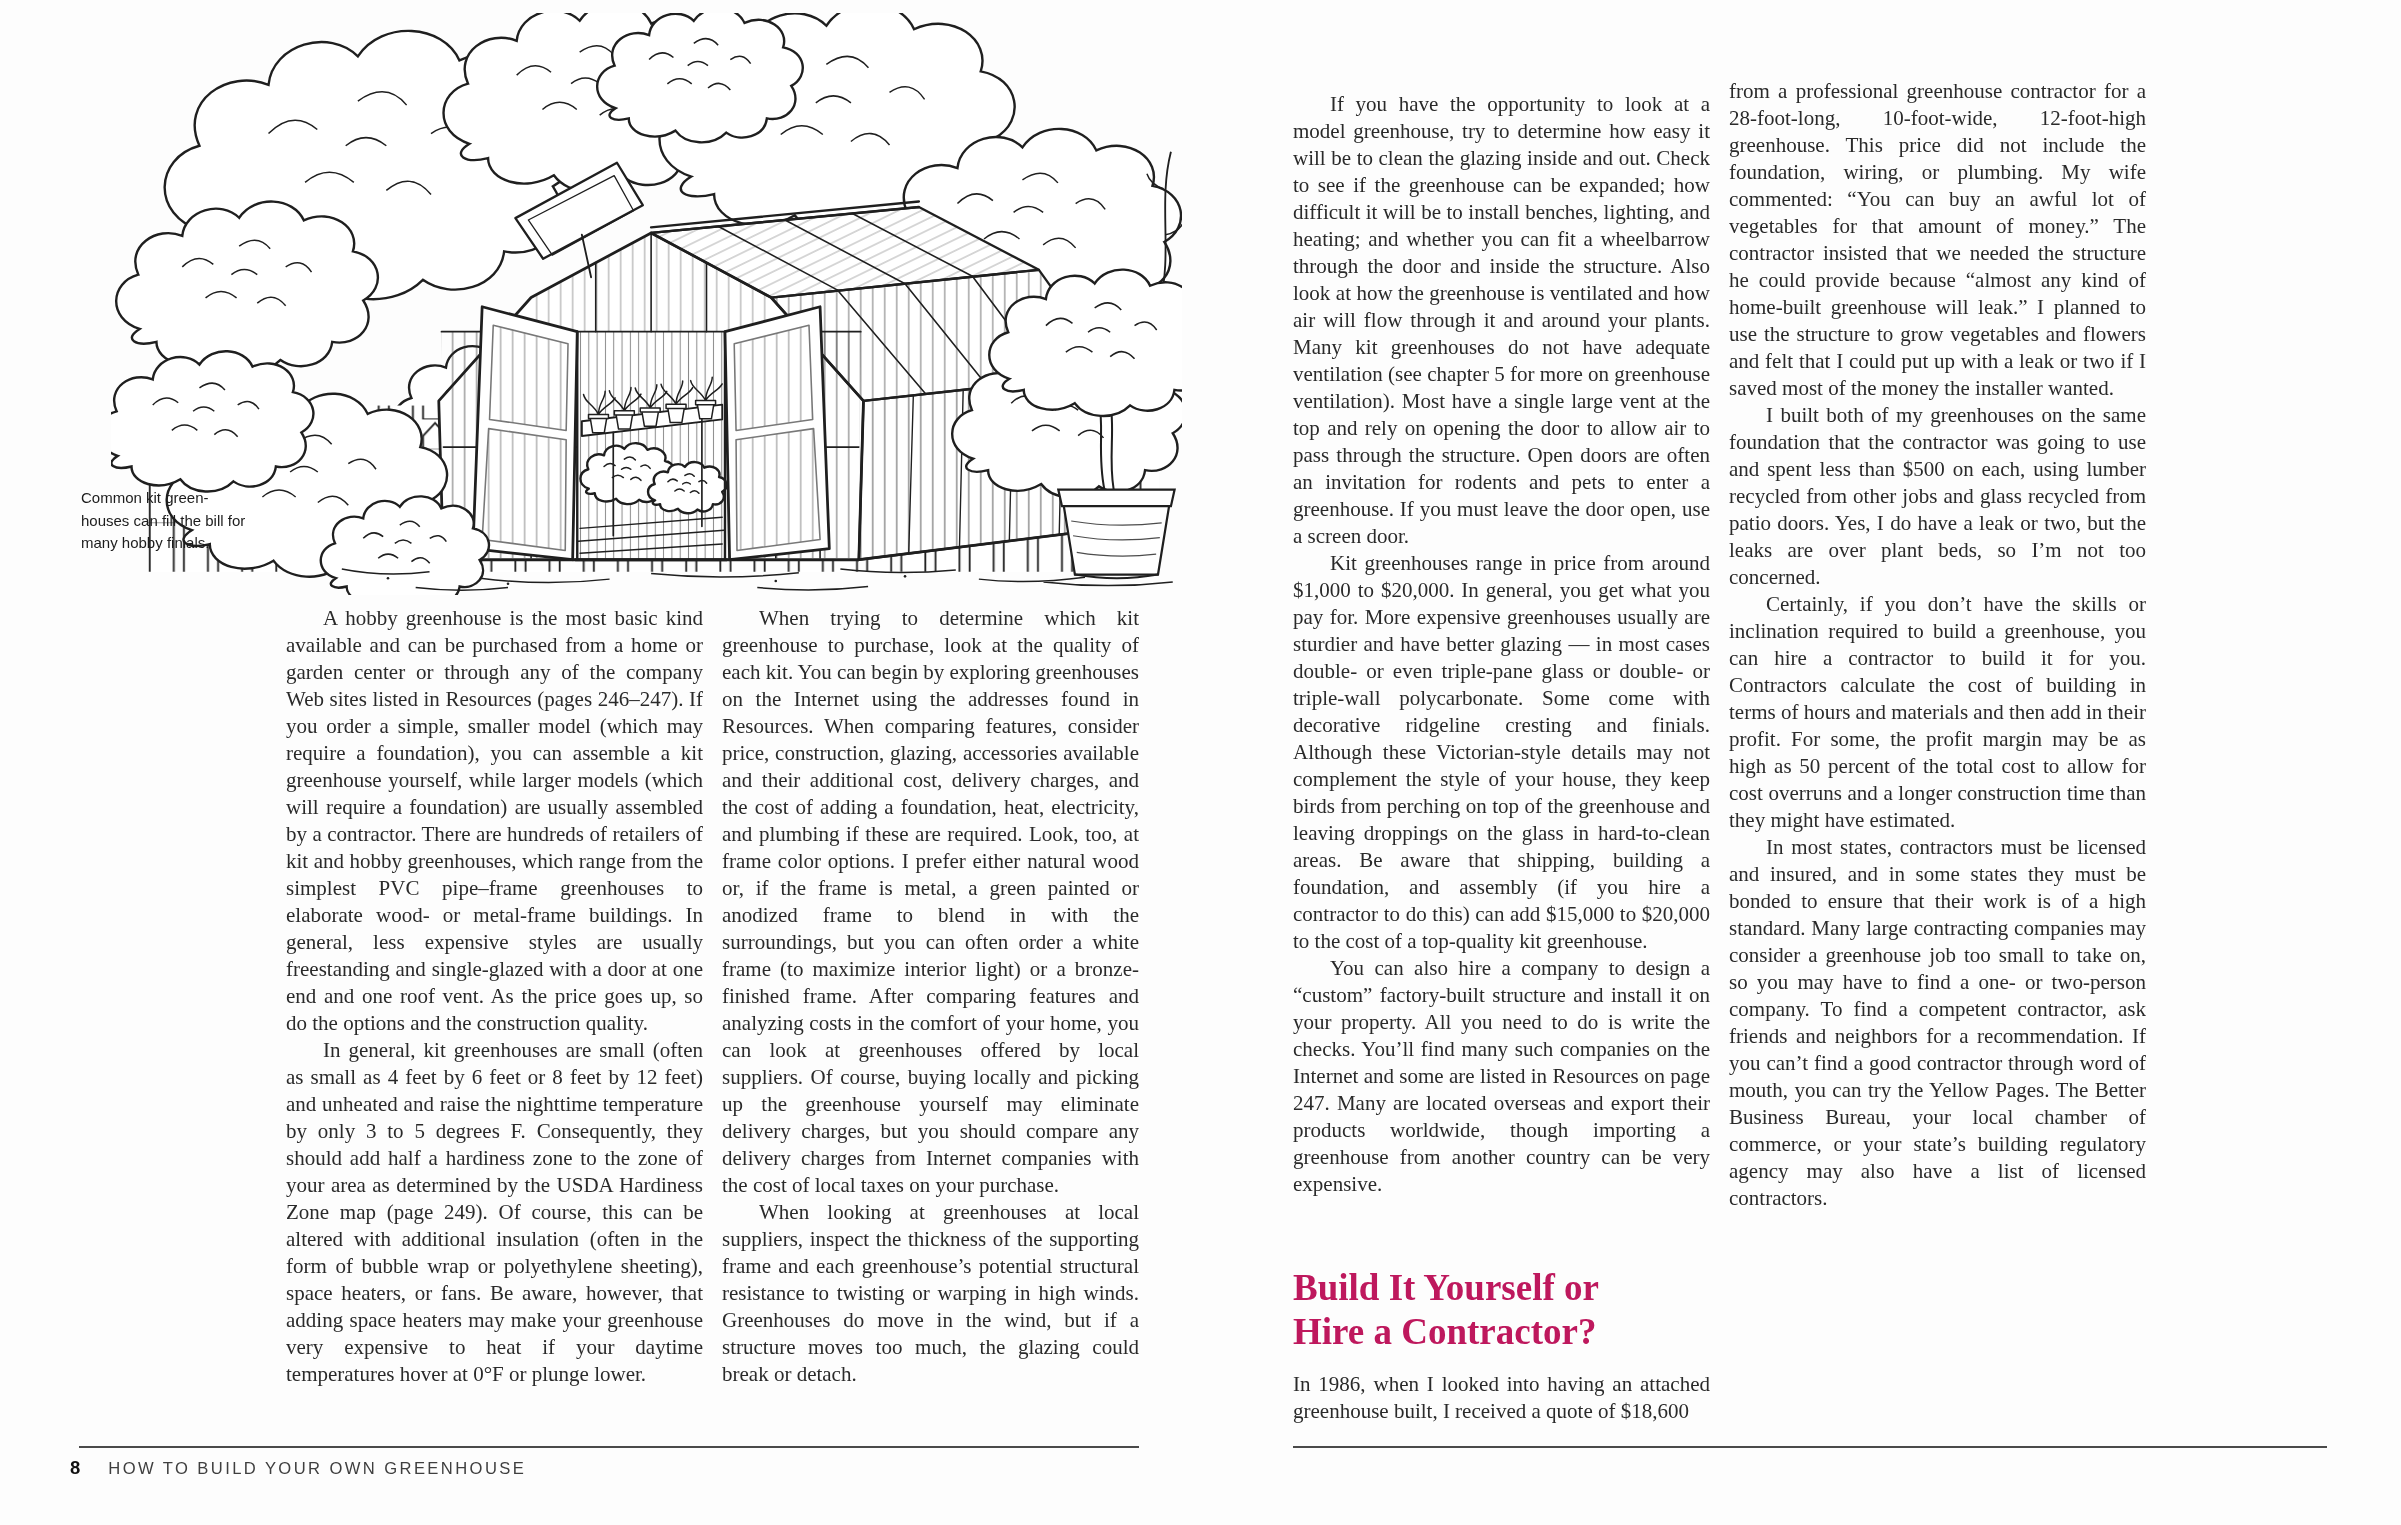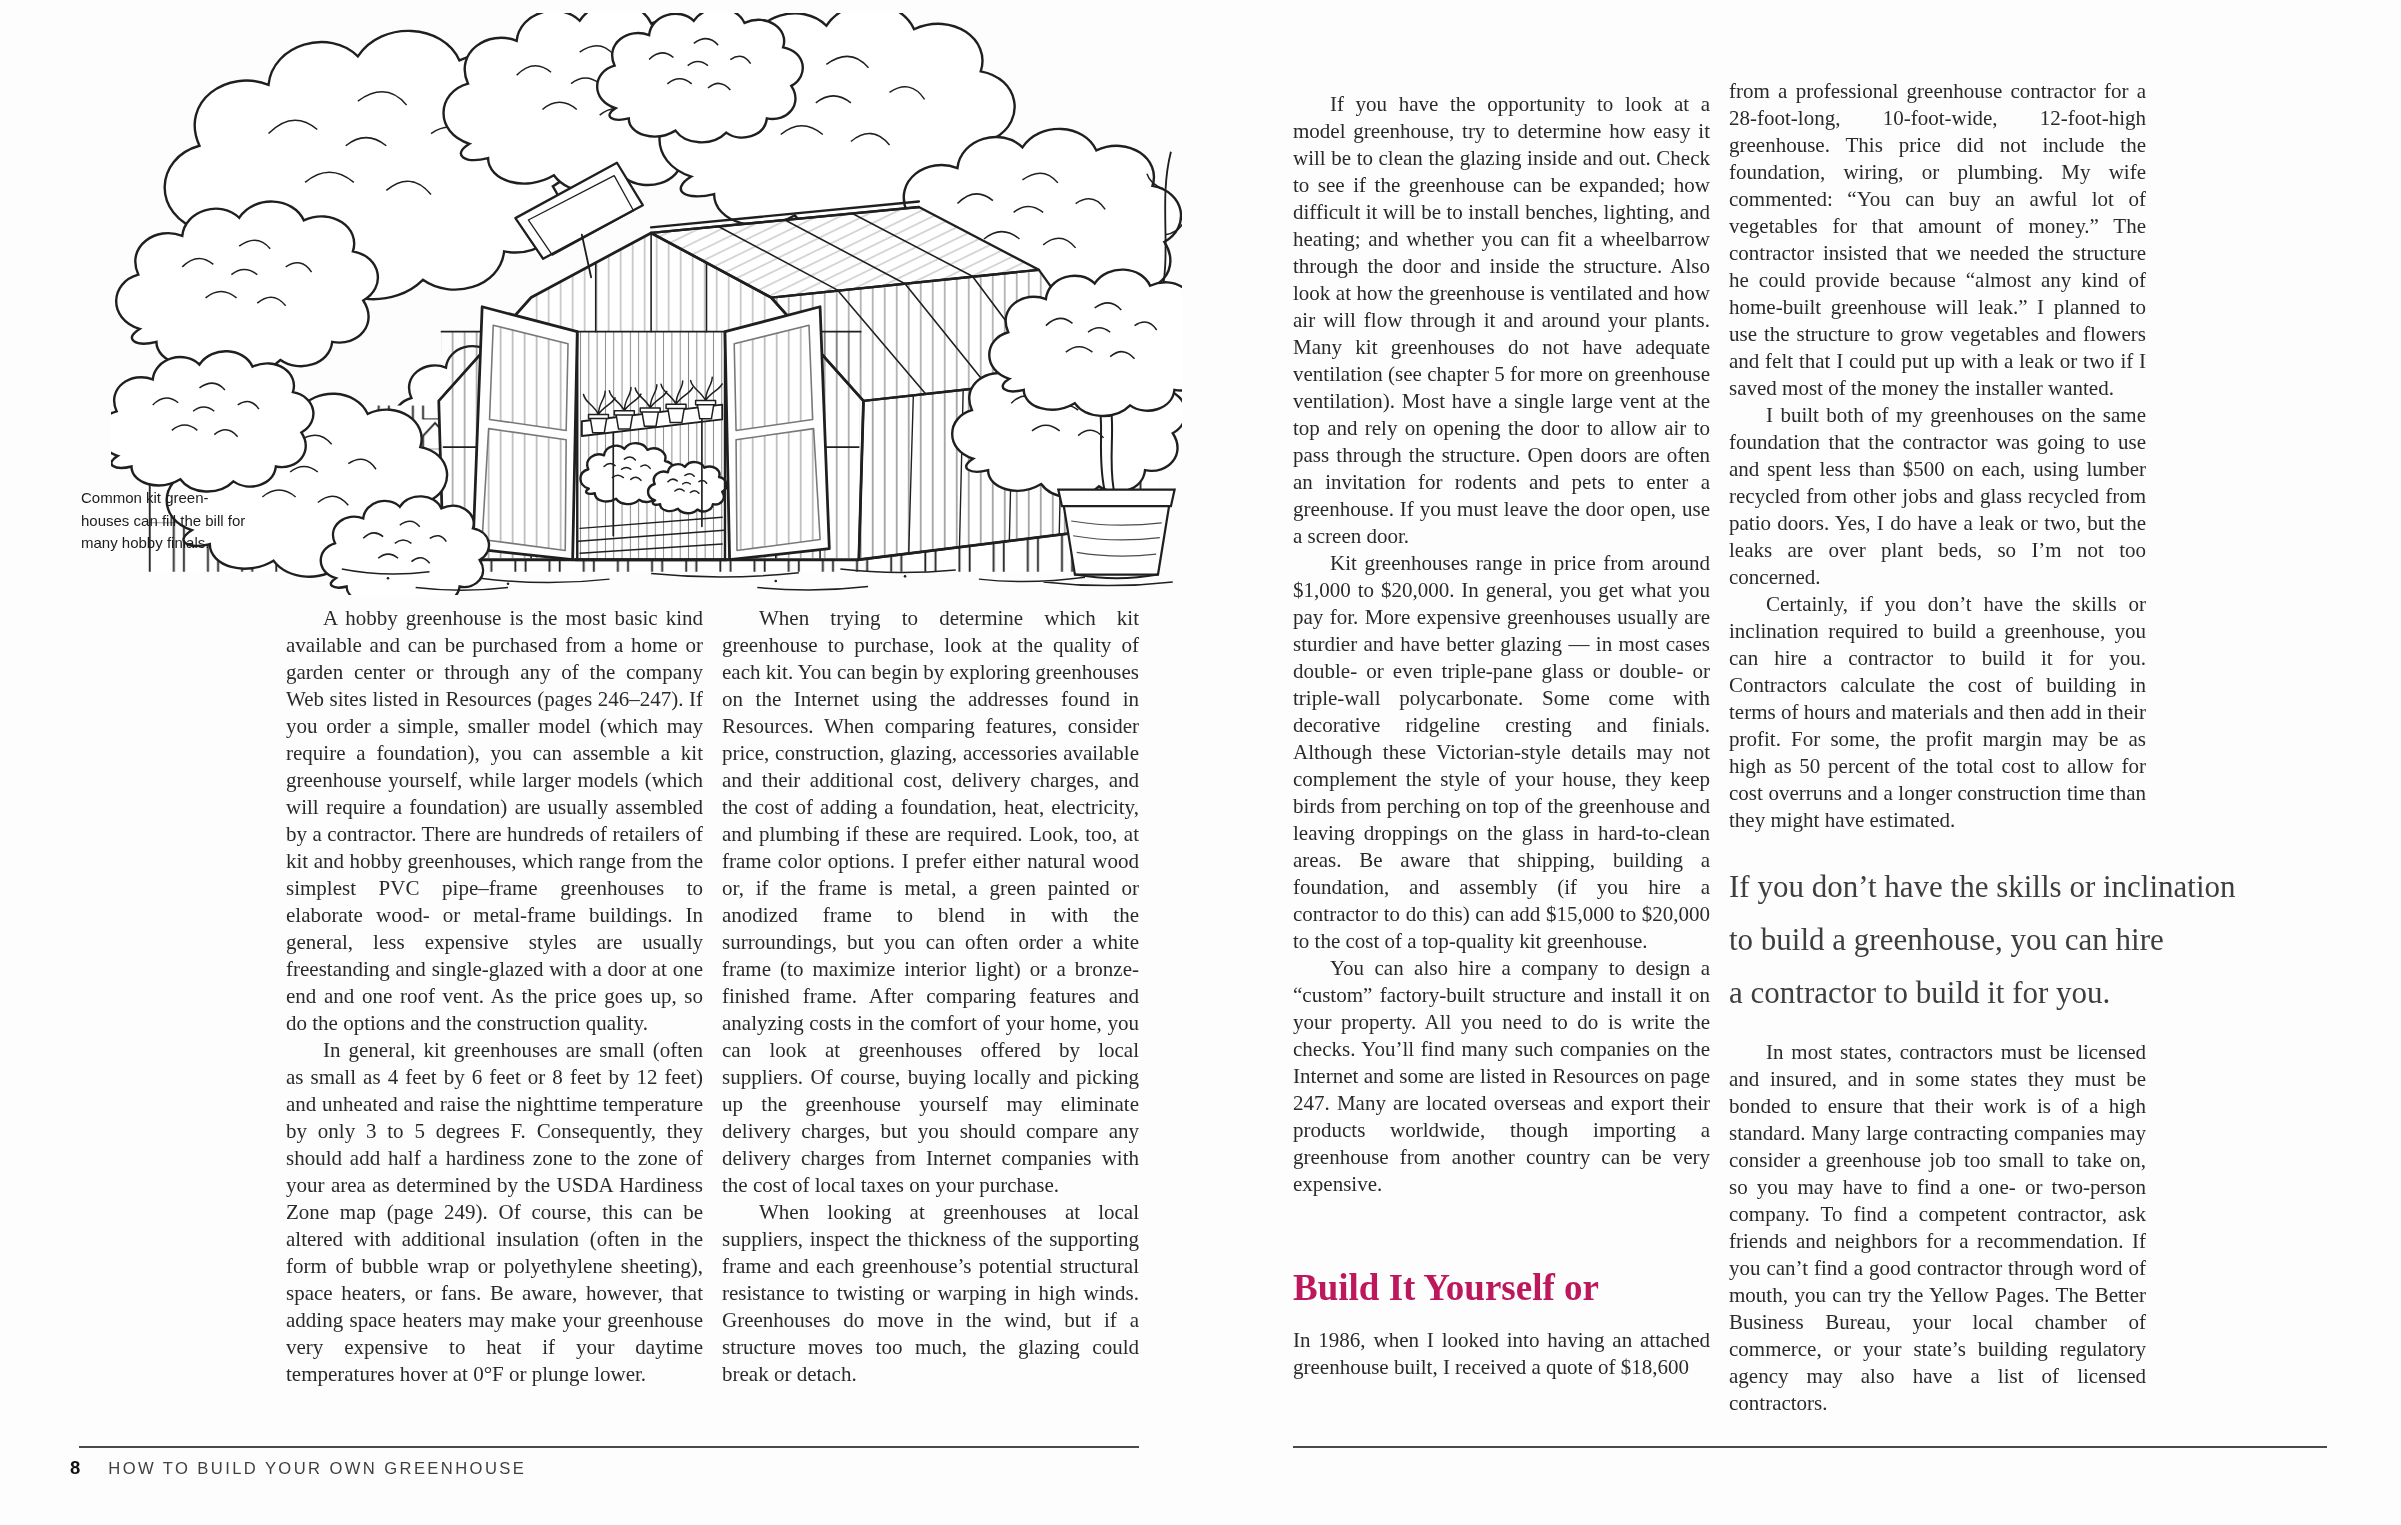--- a/index.html
+++ b/index.html
@@ -184,33 +184,29 @@
     <p class="ind">When trying to determine which kit greenhouse to purchase, look at the quality of each kit. You can begin by exploring greenhouses on the Internet using the addresses found in Resources. When comparing features, consider price, construction, glazing, accessories available and their additional cost, delivery charges, and the cost of adding a foundation, heat, electricity, and plumbing if these are required. Look, too, at frame color options. I prefer either natural wood or, if the frame is metal, a green painted or anodized frame to blend in with the surroundings, but you can often order a white frame (to maximize interior light) or a bronze-finished frame. After comparing features and analyzing costs in the comfort of your home, you can look at greenhouses offered by local suppliers. Of course, buying locally and picking up the greenhouse yourself may eliminate delivery charges, but you should compare any delivery charges from Internet companies with the cost of local taxes on your purchase.</p>
     <p class="ind">When looking at greenhouses at local suppliers, inspect the thickness of the supporting frame and each greenhouse’s potential structural resistance to twisting or warping in high winds. Greenhouses do move in the wind, but if a structure moves too much, the glazing could break or detach.</p>
   </div>
 
   <div class="col rcol1">
     <p class="ind">If you have the opportunity to look at a model greenhouse, try to determine how easy it will be to clean the glazing inside and out. Check to see if the greenhouse can be expanded; how difficult it will be to install benches, lighting, and heating; and whether you can fit a wheelbarrow through the door and inside the structure. Also look at how the greenhouse is ventilated and how air will flow through it and around your plants. Many kit greenhouses do not have adequate ventilation (see chapter 5 for more on greenhouse ventilation). Most have a single large vent at the top and rely on opening the door to allow air to pass through the structure. Open doors are often an invitation for rodents and pets to enter a greenhouse. If you must leave the door open, use a screen door.</p>
     <p class="ind">Kit greenhouses range in price from around $1,000 to $20,000. In general, you get what you pay for. More expensive greenhouses usually are sturdier and have better glazing — in most cases double- or even triple-pane glass or double- or triple-wall polycarbonate. Some come with decorative ridgeline cresting and finials. Although these Victorian-style details may not complement the style of your house, they keep birds from perching on top of the greenhouse and leaving droppings on the glass in hard-to-clean areas. Be aware that shipping, building a foundation, and assembly (if you hire a contractor to do this) can add $15,000 to $20,000 to the cost of a top-quality kit greenhouse.</p>
     <p class="ind">You can also hire a company to design a “custom” factory-built structure and install it on your property. All you need to do is write the checks. You’ll find many such companies on the Internet and some are listed in Resources on page 247. Many are located overseas and export their products worldwide, though importing a greenhouse from another country can be very expensive.</p>
     <h2 class="section-heading">
       <div>Build It Yourself or</div>
+      <div>Hire a Contractor?</div>
     </h2>
     <p class="after-heading">In 1986, when I looked into having an attached greenhouse built, I received a quote of $18,600</p>
   </div>
 
   <div class="col rcol2">
     <p>from a professional greenhouse contractor for a 28-foot-long, 10-foot-wide, 12-foot-high greenhouse. This price did not include the foundation, wiring, or plumbing. My wife commented: “You can buy an awful lot of vegetables for that amount of money.” The contractor insisted that we needed the structure he could provide because “almost any kind of home-built greenhouse will leak.” I planned to use the structure to grow vegetables and flowers and felt that I could put up with a leak or two if I saved most of the money the installer wanted.</p>
     <p class="ind">I built both of my greenhouses on the same foundation that the contractor was going to use and spent less than $500 on each, using lumber recycled from other jobs and glass recycled from patio doors. Yes, I do have a leak or two, but the leaks are over plant beds, so I’m not too concerned.</p>
     <p class="ind">Certainly, if you don’t have the skills or inclination required to build a greenhouse, you can hire a contractor to build it for you. Contractors calculate the cost of building in terms of hours and materials and then add in their profit. For some, the profit margin may be as high as 50 percent of the total cost to allow for cost overruns and a longer construction time than they might have estimated.</p>
-    <div class="pull-quote">
-      <div>If you don’t have the skills or inclination</div>
-      <div>to build a greenhouse, you can hire</div>
-      <div>a contractor to build it for you.</div>
-    </div>
     <p class="ind">In most states, contractors must be licensed and insured, and in some states they must be bonded to ensure that their work is of a high standard. Many large contracting companies may consider a greenhouse job too small to take on, so you may have to find a one- or two-person company. To find a competent contractor, ask friends and neighbors for a recommendation. If you can’t find a good contractor through word of mouth, you can try the Yellow Pages. The Better Business Bureau, your local chamber of commerce, or your state’s building regulatory agency may also have a list of licensed contractors.</p>
   </div>
 
   <div class="footer-rule rule-left"></div>
   <div class="footer-rule rule-right"></div>
   <div class="footer footer-left">
     <span class="pagenum">8</span><span>HOW TO BUILD YOUR OWN GREENHOUSE</span>
   </div>
 
 </div>

